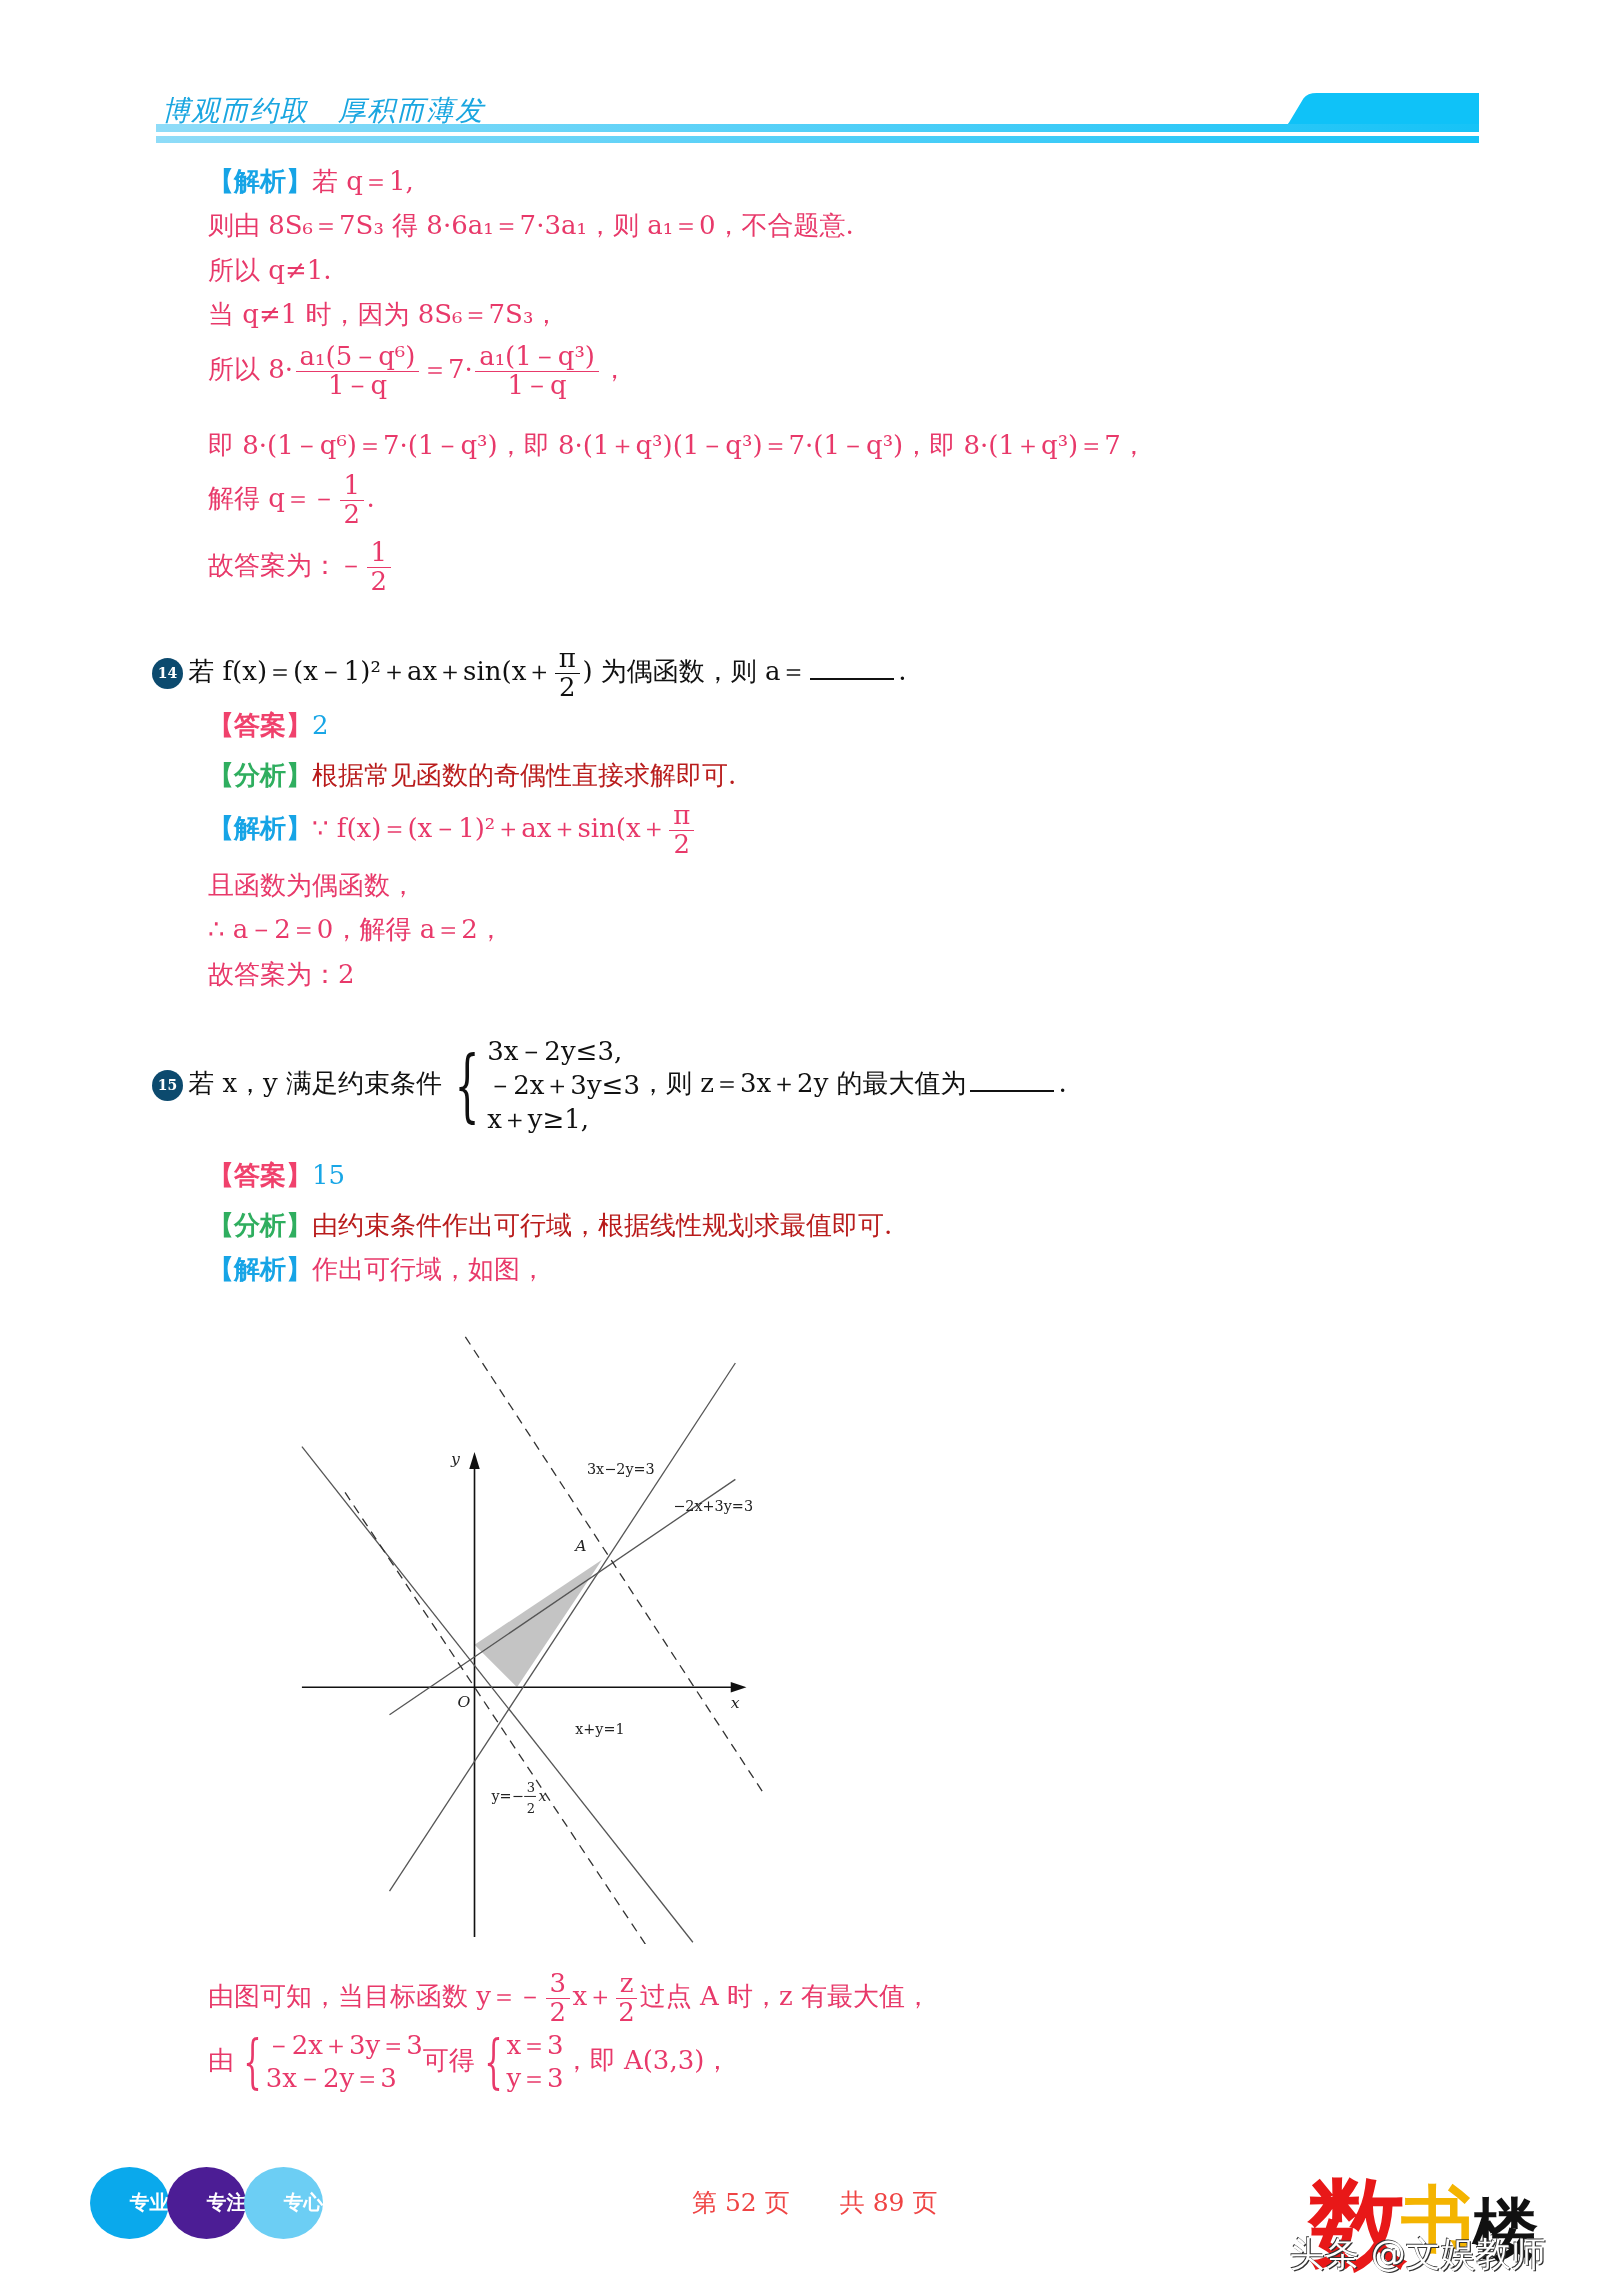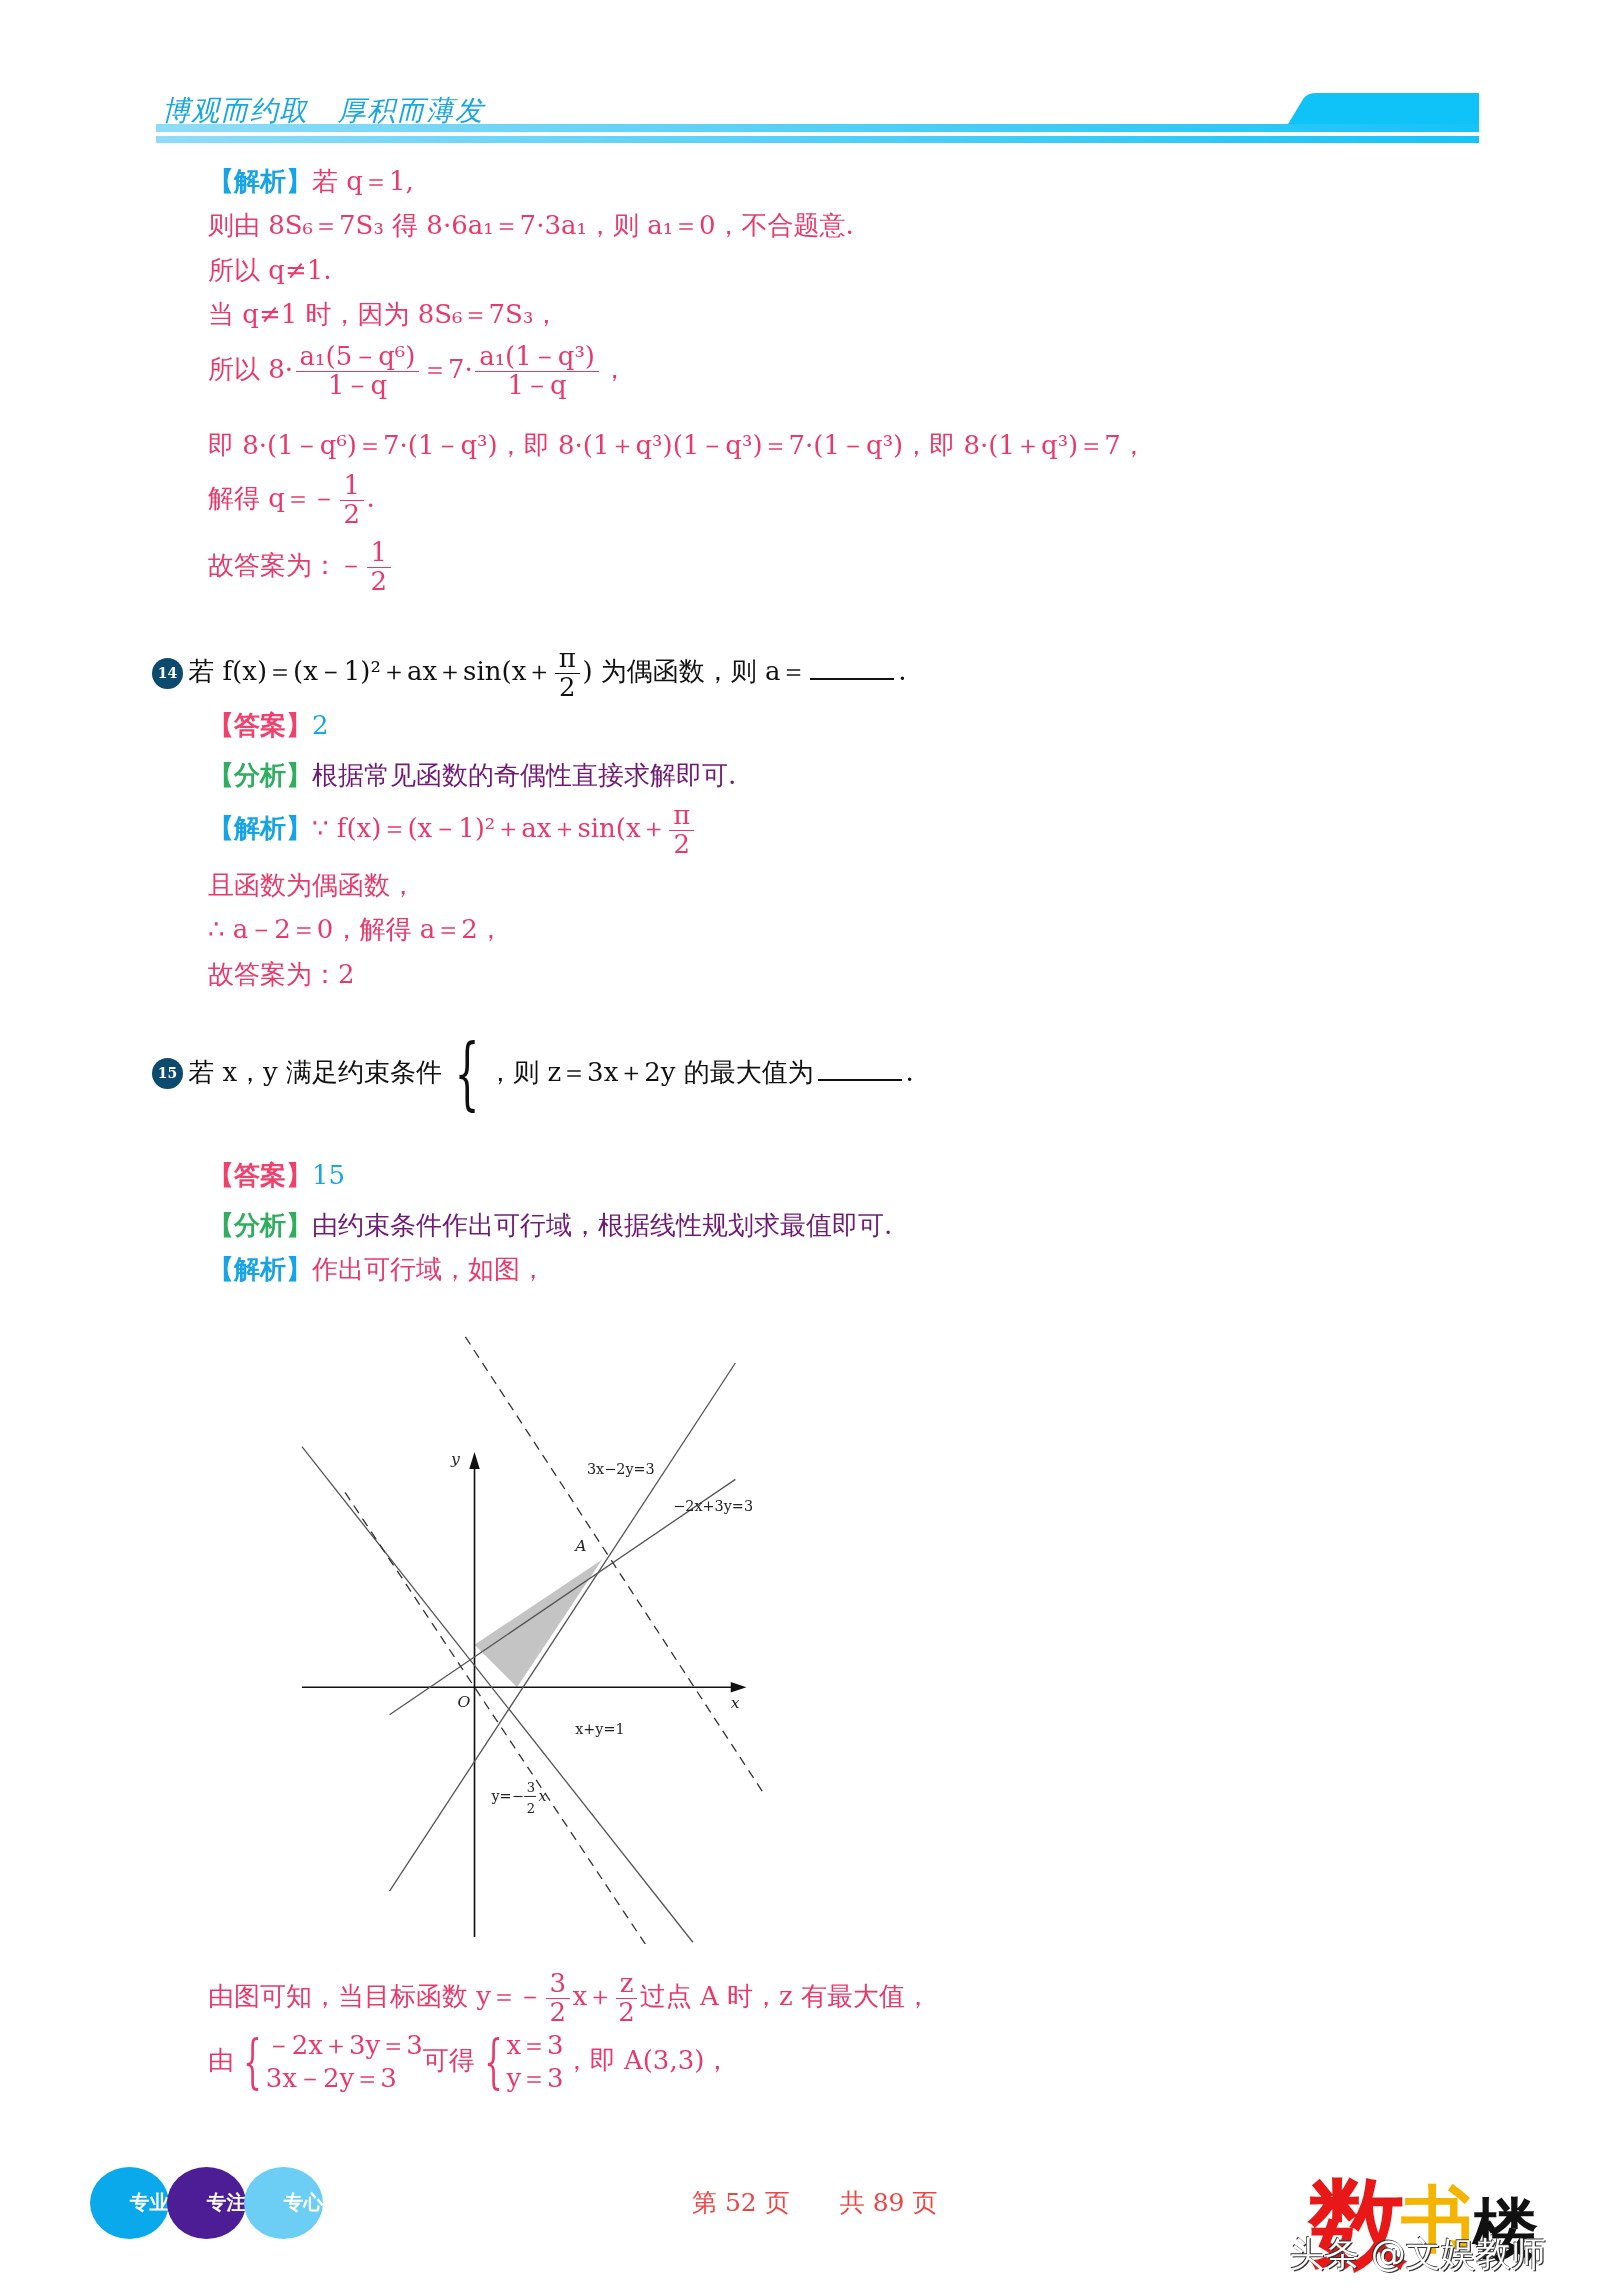--- a/index.html
+++ b/index.html
@@ -7,21 +7,21 @@
   .abs { position:absolute; }
   .hdr-slogan { left:162px; top:92px; font-family:"DejaVu Sans", sans-serif; font-weight:normal; font-style:italic; font-size:28px; color:#1aa6e0; letter-spacing:1.3px; }
   .hdr-bar1 { left:156px; top:124px; width:1323px; height:7.9px; background:linear-gradient(90deg,#8fdcf8,#16c3f7); }
   .hdr-bar2 { left:156px; top:136px; width:1323px; height:6.5px; background:linear-gradient(90deg,#8fdcf8,#16c3f7); }
   .hdr-tab { left:1263px; top:93px; width:216px; height:39px; }
   .line { position:absolute; left:208px; font-size:26px; line-height:34px; white-space:nowrap; color:#e8396a; }
   .q { color:#111; }
   .tag-blue { color:#16a4e6; font-family:"DejaVu Sans", sans-serif; font-weight:bold; }
   .tag-red { color:#f0416c; font-family:"DejaVu Sans", sans-serif; font-weight:bold; }
   .tag-green { color:#2fae5f; font-family:"DejaVu Sans", sans-serif; font-weight:bold; }
-  .green { color:#701a75; }
+  .green { color:#b91c1c; }
   .ans-val { color:#18a6e6; }
   .num-badge { display:inline-block; width:31px; height:31px; border-radius:50%; background:#0c4a6e; color:#fff; font-weight:bold; font-size:14px; line-height:31px; text-align:center; margin-right:5.2px; vertical-align:middle; font-family:"DejaVu Serif", serif; }
   .frac { display:inline-block; vertical-align:middle; text-align:center; margin:0 2.6px; }
   .frac > span { display:block; line-height:27.5px; }
   .frac > .num { border-bottom:1.3px solid currentColor; padding:0 3.9px; }
   .sys { display:inline-flex; align-items:center; vertical-align:middle; }
   .sys .brace { font-size:79px; line-height:1; font-weight:100; transform:scaleX(0.5); margin-right:-5.2px; }
   .sys .rows > div { line-height:34px; }
   .sys.small .brace { font-size:58px; }
   .sys.small .rows > div { line-height:33px; }
@@ -70,20 +70,25 @@
 <div class="line" style="top:802px">
   <span class="tag-blue">【解析】</span><span>∵ f(x)＝(x－1)²＋ax＋sin(x＋</span><span class="frac"><span class="num">π</span><span>2</span></span>
 </div>
 <div class="line" style="top:868px">且函数为偶函数，</div>
 <div class="line" style="top:912px">∴ a－2＝0，解得 a＝2，</div>
 <div class="line" style="top:957px">故答案为：2</div>
 
 <div class="line q" style="left:152px; top:1034px">
   <span class="num-badge">15</span><span>若 x，y 满足约束条件</span><span class="sys">
       <span class="brace">{</span>
+      <span class="rows">
+        <div>3x－2y≤3,</div>
+        <div>－2x＋3y≤3</div>
+        <div>x＋y≥1,</div>
+      </span>
     </span><span>，则 z＝3x＋2y 的最大值为</span><span class="blank"></span><span>.</span>
 </div>
 <div class="line" style="top:1158px">
   <span class="tag-red">【答案】</span><span class="ans-val">15</span>
 </div>
 <div class="line" style="top:1208px">
   <span class="tag-green">【分析】</span><span class="green">由约束条件作出可行域，根据线性规划求最值即可.</span>
 </div>
 <div class="line" style="top:1252px">
   <span class="tag-blue">【解析】</span><span>作出可行域，如图，</span>

